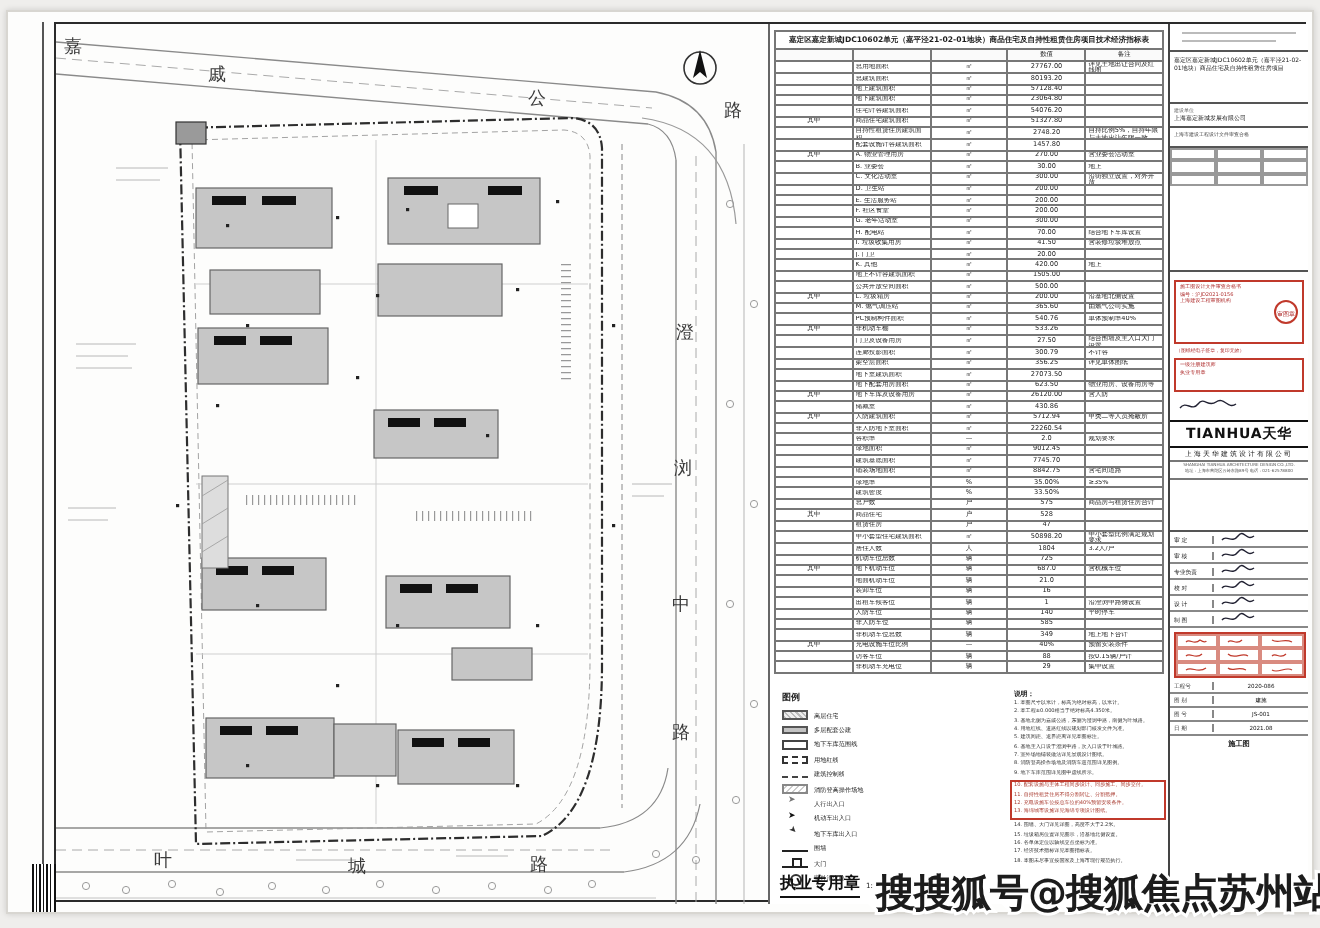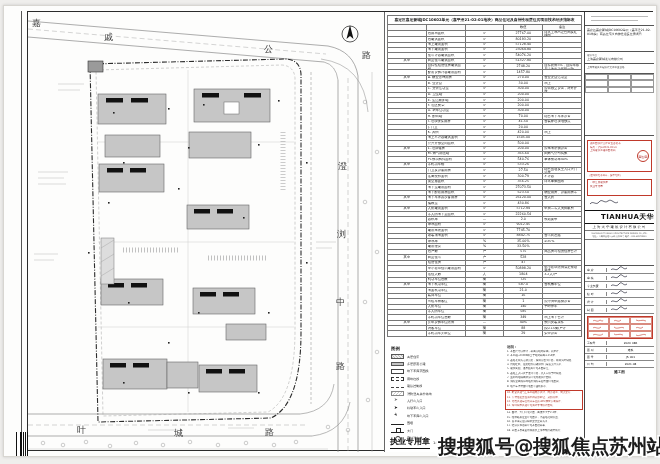--- a/index.html
+++ b/index.html
@@ -79,21 +79,21 @@
   .tb-grid { height:62px; padding:0; }
   .mini-grid { display:grid; grid-template-columns:1fr 1fr 1fr; }
   .mini-grid div { border:.4px solid #999; height:6.4px; }
   .stamp { border:.8px solid #c0392b; margin:2px 2px; padding:1px 2px; color:#b03030; position:relative; }
   .stamp .ln { font-size:2.55px; line-height:1.45; white-space:nowrap; overflow:hidden; }
   .stamp1 { height:32px; margin-top:4px; }
   .seal { position:absolute; right:2px; top:9px; width:12px; height:12px; border:.9px solid #c0392b;
     border-radius:50%; color:#b03030; font-size:3px; text-align:center; line-height:12px; }
   .stamp-note { color:#b03030; font-size:2.45px; margin:1px 3px; white-space:nowrap; overflow:hidden; }
   .stamp2 { height:17px; }
-  .tb-logo { border-top:1.6px solid #111; border-bottom:.6px solid #111; text-align:right; padding:1px 0; margin-top:3px; }
+  .tb-logo { border-top:1.6px solid #111; border-bottom:.6px solid #111; text-align:center; padding:1px 0; margin-top:3px; }
   .logo-txt { font-size:7px; font-weight:900; letter-spacing:.4px; color:#111; white-space:nowrap; }
   .tb-co { text-align:center; font-size:3.4px; letter-spacing:1.1px; padding:1px 0; border-bottom:.5px solid #777; white-space:nowrap; overflow:hidden;}
   .tb-addr { font-size:2.1px; color:#555; text-align:center; line-height:1.5; border-bottom:.5px solid #777; padding:1px 0; }
   .tb-empty { height:26px; border-bottom:.6px solid #555; }
   .sign-row { display:flex; border-bottom:.45px solid #888; height:8px; align-items:center; }
   .sign-lab { width:22px; font-size:2.9px; padding-left:2px; border-right:.45px solid #888; }
   .sign-val { flex:1; padding-left:3px; }
   .redgrid { display:grid; grid-template-columns:1fr 1fr 1fr; border:.7px solid #c0392b; margin:1.5px 1.5px; }
   .redgrid div { border:.4px solid #d98b80; height:7px; display:flex; align-items:center; justify-content:center; }
   .fields { margin-top:1px; }

